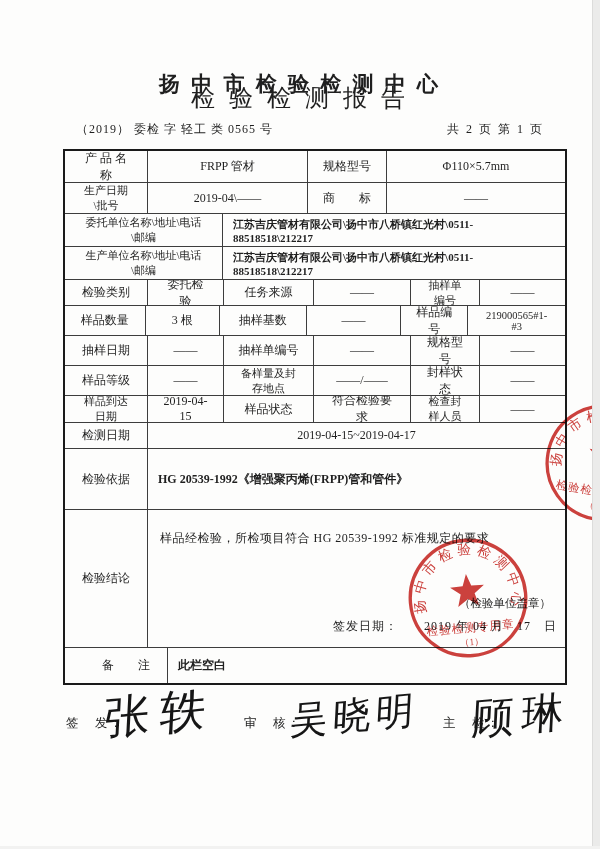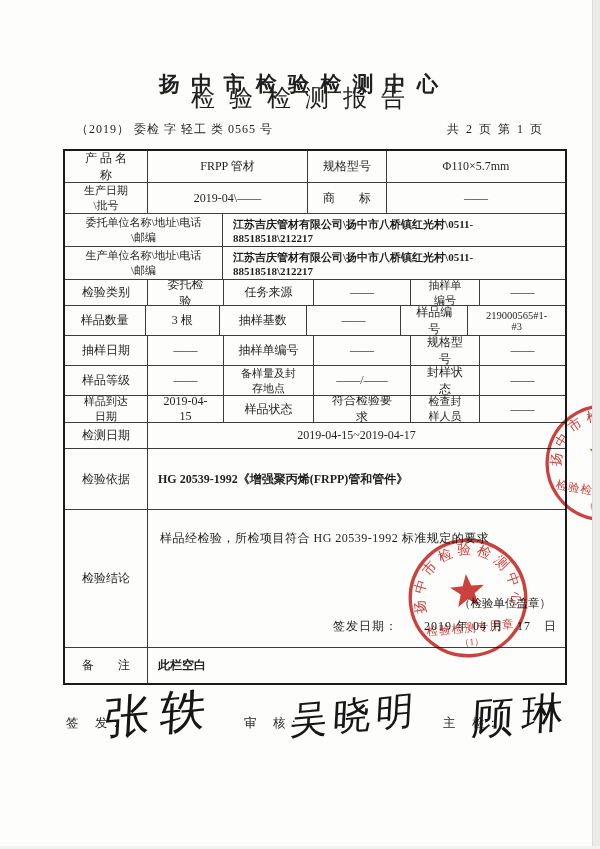--- a/index.html
+++ b/index.html
@@ -11,21 +11,21 @@
   .org-title { position:absolute; top:42px; left:0; right:0; text-align:center;
     font-size:21px; font-weight:bold; letter-spacing:3px;margin-top:28px; }
   .report-title { position:absolute; top:82px; left:0; right:0; text-align:center;
     font-size:24px; font-weight:normal; letter-spacing:4px; }
   .ref-no { position:absolute; top:121px; left:76px; font-size:12px; letter-spacing:1px; }
   .page-info { position:absolute; top:121px; right:56px; font-size:12px; letter-spacing:2px; }
 
   .report-table { position:absolute; left:63px; top:149px; width:504px; height:536px;
     border:2px solid #1a1a1a; box-sizing:border-box; display:flex; flex-direction:column; }
   .trow { display:flex; border-bottom:1px solid #3d3d3d; box-sizing:border-box; flex:0 0 auto; }
-  .trow.last { border-bottom:none; flex:1 1 auto; }
+  .trow.last { border-bottom:none; flex:1 1 auto;margin-left:20px; }
   .tcell { display:flex; align-items:center; justify-content:center;
     border-right:1px solid #3d3d3d; box-sizing:border-box;
     font-size:12px; text-align:center; padding:0 14px; overflow:hidden; }
   .tcell.endc { border-right:none; }
   .tcell.left { justify-content:flex-start; text-align:left; padding-left:10px;font-weight:bold; }
   .small { font-size:11px; }
   .tiny  { font-size:10.5px; }
   .w83{width:83px}.w160{width:160px}.w79{width:79px}.w159{width:159px}
   .w76{width:76px}.w90{width:90px}.w97{width:97px}.w69{width:69px}
   .grow{flex:1 1 auto}

